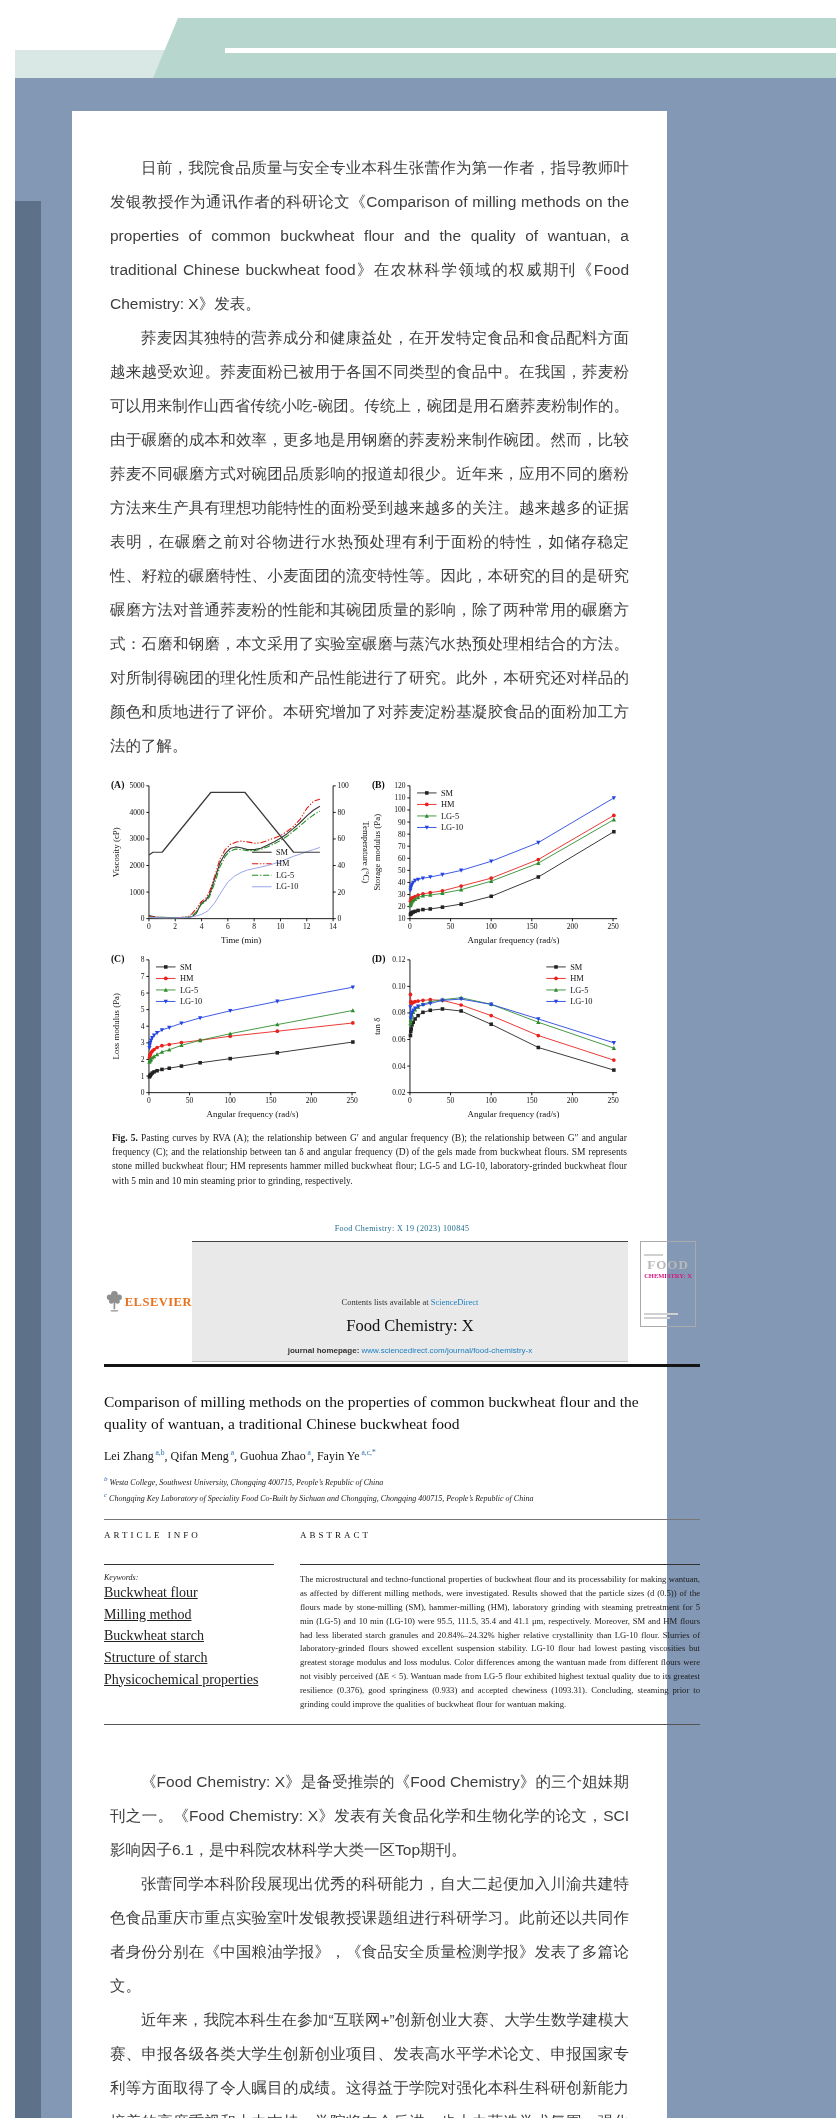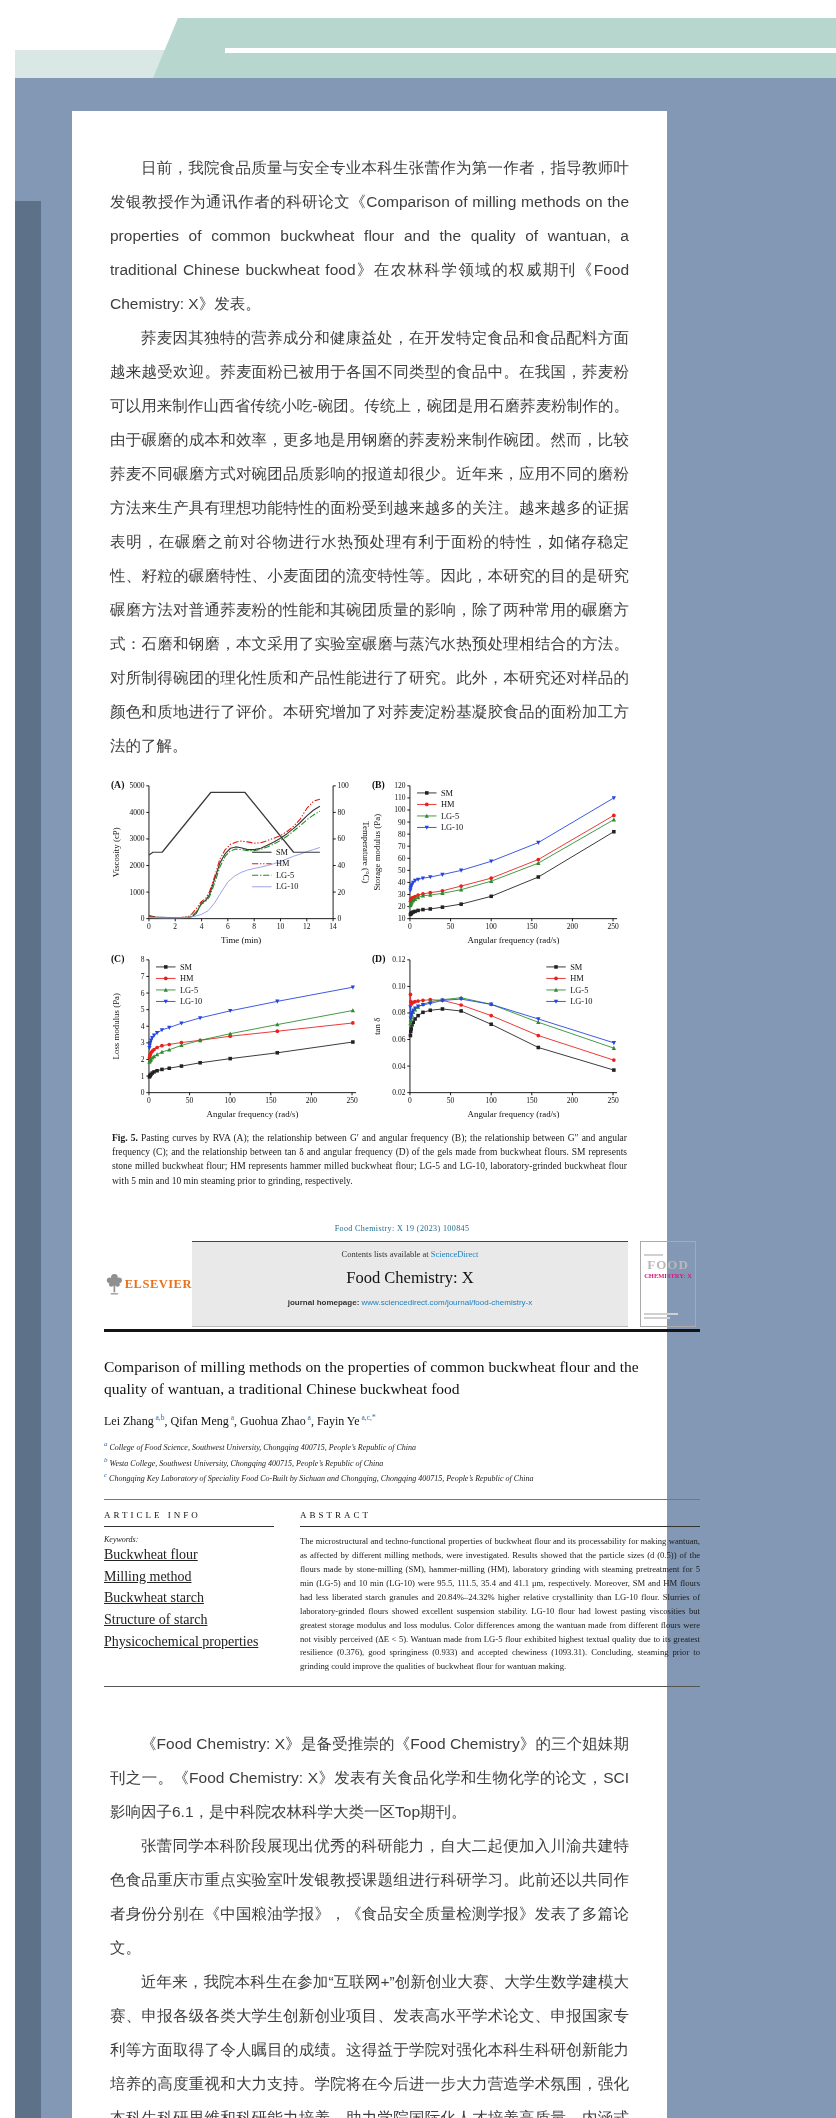--- a/index.html
+++ b/index.html
@@ -38,42 +38,42 @@
 
   
   .paper{margin:26px 0 0 -28px;width:640px;box-sizing:border-box;padding:10px 22px 8px;
     font-family:"Liberation Serif",serif;color:#1a1a1a;}
   .cite{text-align:center;font-size:8px;color:#1b6a8c;letter-spacing:.4px;}
   .phead{display:flex;margin-top:8px;align-items:stretch;}
   .elogo{width:88px;display:flex;align-items:center;justify-content:flex-end;padding:2px 0;}
   .ename{color:#e9711c;font-weight:bold;font-size:12.5px;letter-spacing:.5px;margin-top:2px;}
   .pheadmid{flex:1;background:#e9e9e9;border-top:1px solid #444;border-bottom:1px solid #bbb;
     text-align:center;padding:7px 6px 6px;}
-  .contents{font-size:8.5px;color:#333;}
+  .contents{font-size:8.5px;color:#333;margin-top:48px;}
   .contents a{color:#1b7fc2;text-decoration:none;}
   .jname{font-size:16.5px;margin:9px 0 10px;color:#111;}
   .homepage{font-size:8px;color:#333;font-family:"Liberation Sans",sans-serif;font-weight:bold;}
   .homepage a{color:#1b7fc2;font-weight:normal;text-decoration:none;}
   .cover{width:64px;margin-left:8px;display:flex;align-items:flex-start;justify-content:center;}
   .coverbox{width:56px;height:86px;border:1px solid #aaa;box-sizing:border-box;padding:10px 3px 3px;text-align:center;position:relative;}
   .coverbox .bar{height:2px;background:#d0d0d0;margin:2px 0;}
   .cover-food{font-size:13px;font-weight:bold;color:#b9b9b9;letter-spacing:1px;line-height:1;}
   .cover-chem{font-size:6.5px;font-weight:bold;color:#d6187f;margin-top:1px;}
   .blackrule{height:3px;background:#141414;margin-top:2px;}
   .ptitle{font-size:15.5px;font-weight:bold;line-height:1.4;color:#111;margin:24px 0 14px;padding-right:40px;font-weight:500;}
   .pauthors{font-size:12px;color:#111;}
   .pauthors sup{font-size:7.5px;color:#2b6cb0;}
   .paffs{margin-top:10px;}
   .paffs div{font-size:8px;font-style:italic;line-height:1.7;color:#222;}
   .paffs sup{color:#2b6cb0;font-size:7px;}
   .thinrule{border:none;border-top:1px solid #777;margin:14px 0 10px;}
   .pcols{display:flex;gap:26px;}
   .col-info{width:170px;flex:none;}
   .col-abs{flex:1;font-family:Liberation Serif, serif;}
-  .collabel{font-size:9px;letter-spacing:3px;color:#111;padding-bottom:6px;border-bottom:1px solid #333;margin-bottom:8px;}
+  .collabel{font-size:9px;letter-spacing:3px;color:#111;padding-bottom:24px;border-bottom:1px solid #333;margin-bottom:8px;}
   .kwlabel{font-size:8px;font-style:italic;color:#222;}
   .kws div{font-size:14px;line-height:1.55;color:#222;text-decoration:underline;}
   .abs{margin:0;font-size:8.6px;line-height:1.62;text-align:justify;color:#1a1a1a;}
   .bottomrule{border:none;border-top:1px solid #555;margin:12px 0 4px;}
 </style>
 </head>
 <body>
 
 <div class="page">
 
@@ -534,21 +534,20 @@
           </div>
         </div>
 
         <div class="blackrule"></div>
 
         <h1 class="ptitle">Comparison of milling methods on the properties of common buckwheat flour and the quality of wantuan, a traditional Chinese buckwheat food</h1>
 
         <div class="pauthors"><span>Lei Zhang<sup> a,b</sup></span>, <span>Qifan Meng<sup> a</sup></span>, <span>Guohua Zhao<sup> a</sup></span>, <span>Fayin Ye<sup> a,c,*</sup></span></div>
 
         <div class="paffs">
-            <div><sup>a</sup> College of Food Science, Southwest University, Chongqing 400715, People’s Republic of China</div>
             <div><sup>b</sup> Westa College, Southwest University, Chongqing 400715, People’s Republic of China</div>
             <div><sup>c</sup> Chongqing Key Laboratory of Speciality Food Co-Built by Sichuan and Chongqing, Chongqing 400715, People’s Republic of China</div>
           </div>
 
         <hr class="thinrule">
 
         <div class="pcols">
           <div class="col-info">
             <div class="collabel">ARTICLE INFO</div>
             <div class="kwlabel">Keywords:</div>

